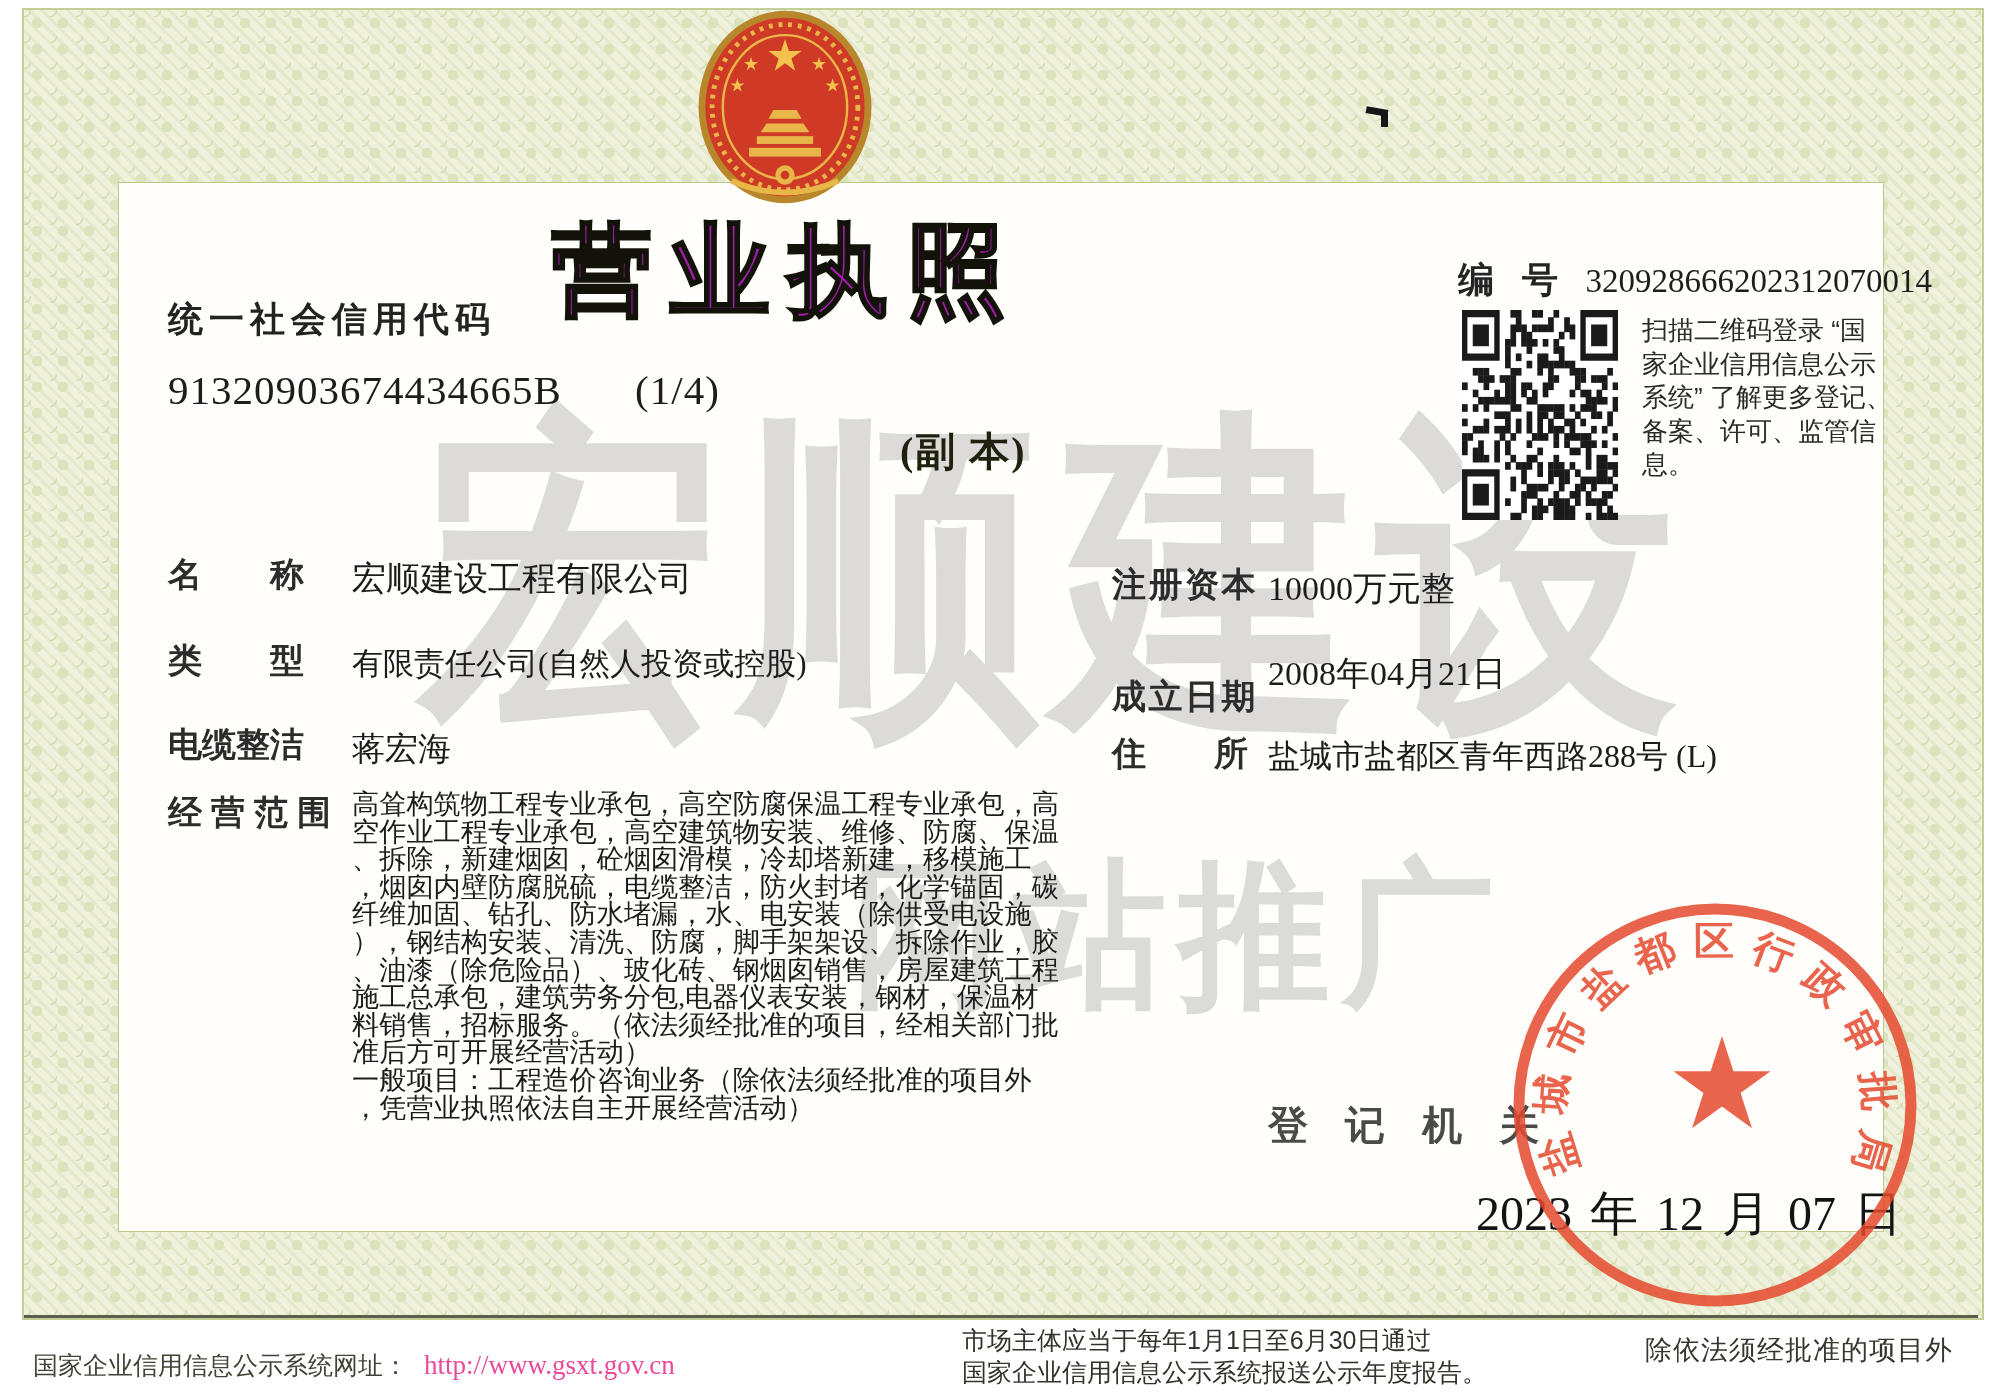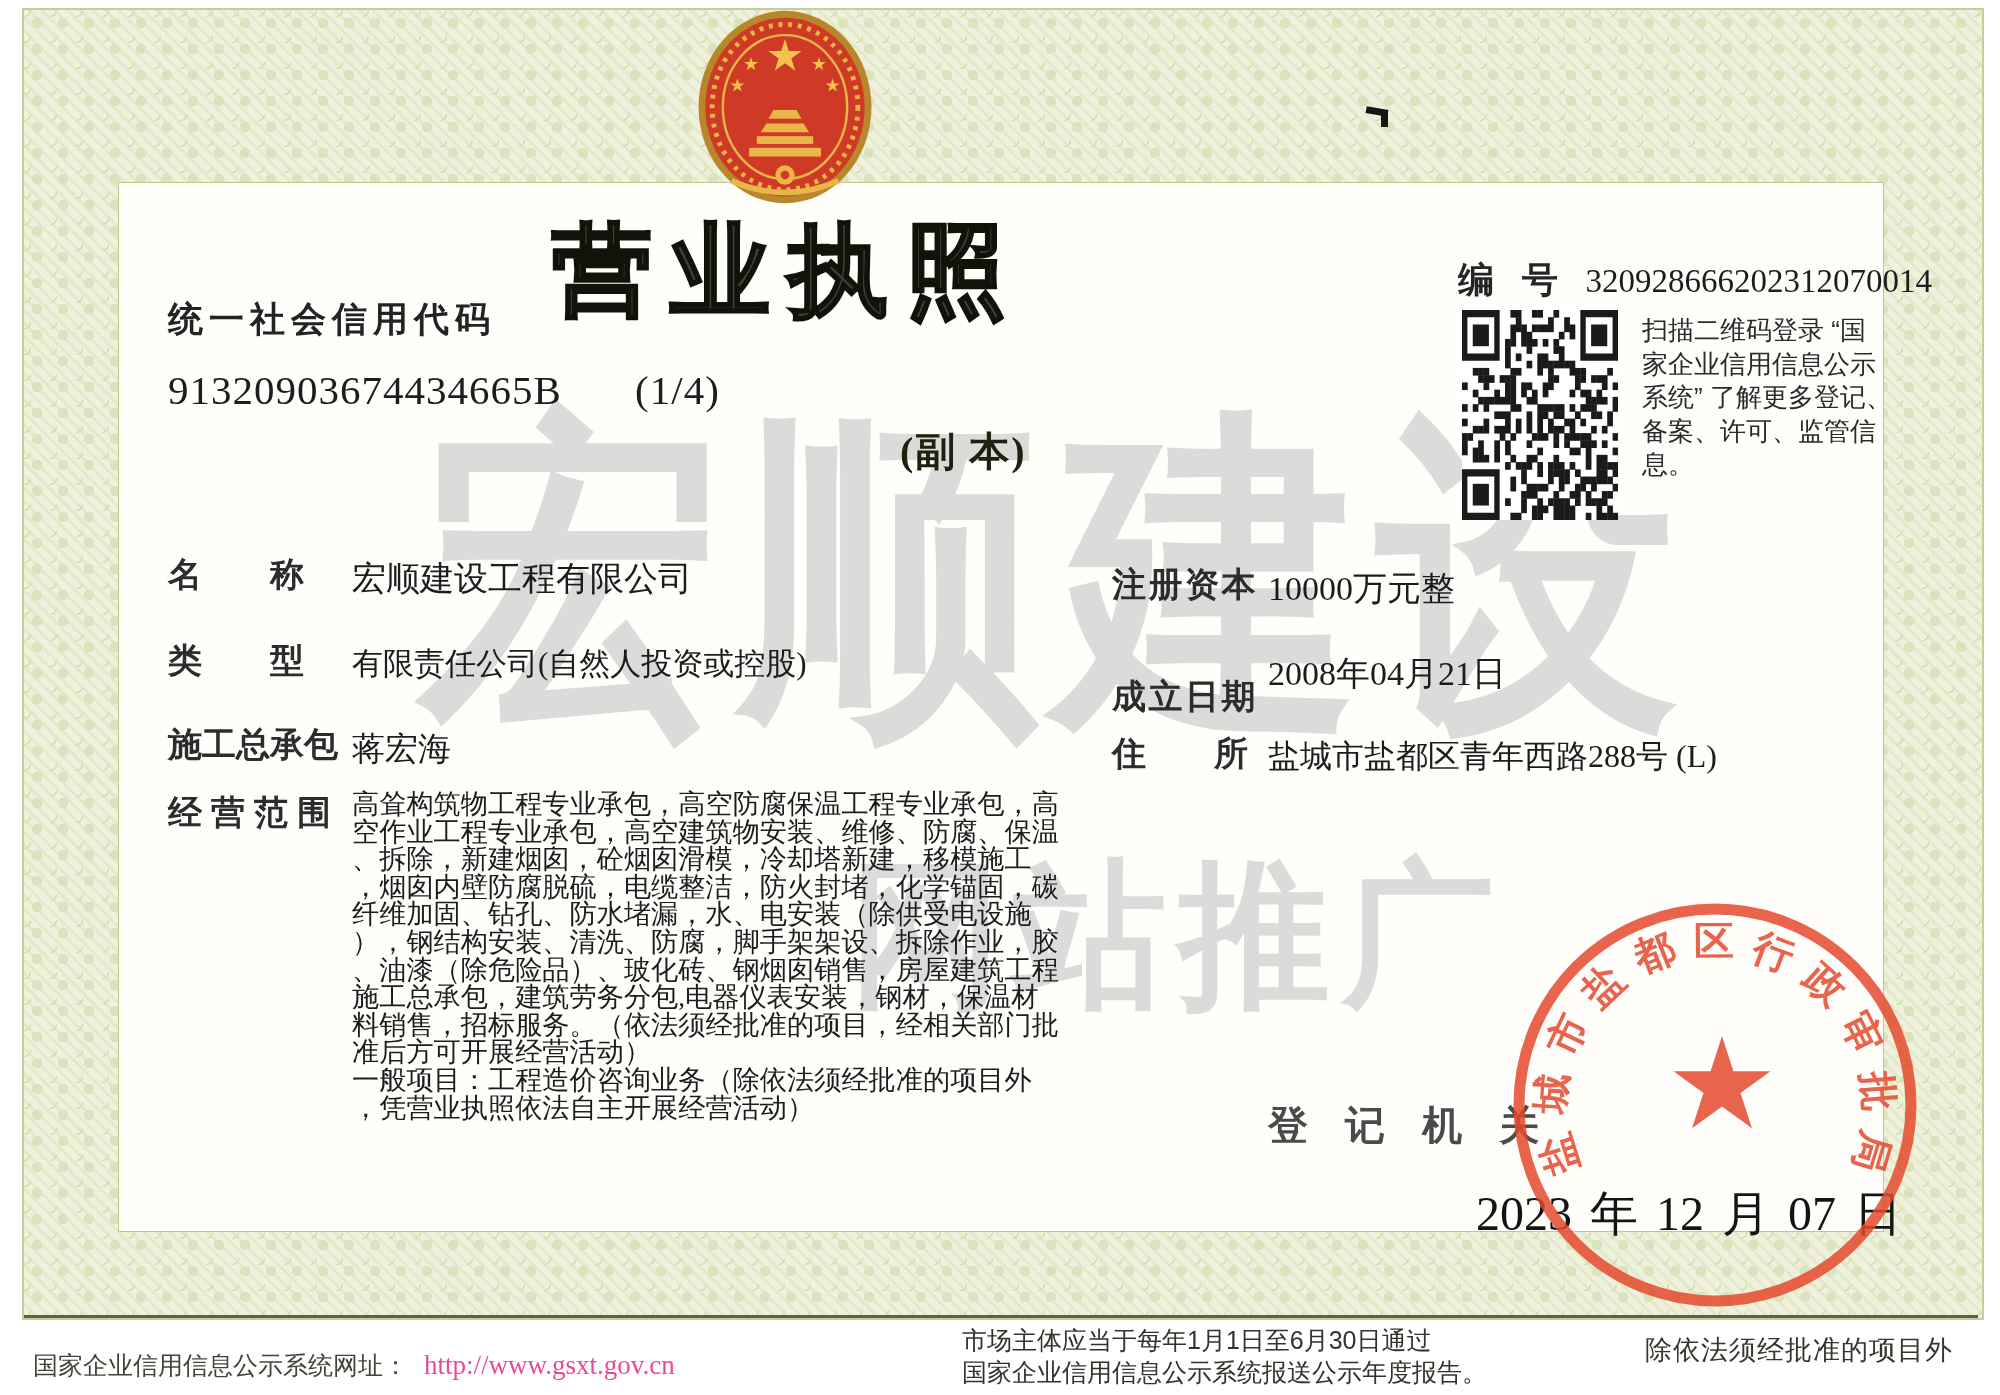--- a/index.html
+++ b/index.html
@@ -28,21 +28,21 @@
       opacity:.75;transform:scale(1,1.05);transform-origin:0 0;}
 
   
   .emblem{position:absolute;left:692px;top:6px;width:186px;height:204px;z-index:3;}
   .credit-label{position:absolute;left:168px;top:296px;z-index:2;font-size:35px;font-weight:bold;
       letter-spacing:6px;color:#232323;}
   .credit-row{position:absolute;left:168px;top:366px;z-index:2;font-size:41px;
       font-family:"Liberation Serif",serif;color:#1d1d1d;letter-spacing:1px;}
   .credit-row .page-no{margin-left:62px;}
   .title{position:absolute;left:552px;top:216px;z-index:2;font-size:100px;line-height:1.08;
-      font-weight:900;letter-spacing:18px;color:#404040;-webkit-text-stroke:2.5px #121208;}
+      font-weight:900;letter-spacing:18px;color:#a21caf;-webkit-text-stroke:2.5px #121208;}
   .subtitle{position:absolute;left:900px;top:424px;z-index:2;font-size:40px;font-weight:600;
       color:#20200e;font-family:"Liberation Serif",serif;letter-spacing:2px;}
   .serial{position:absolute;left:1458px;top:256px;z-index:2;white-space:nowrap;}
   .serial .s-label{font-size:36px;font-weight:bold;color:#242424;letter-spacing:9px;}
   .serial .s-num{font-size:33px;font-family:"Liberation Serif",serif;color:#1d1d1d;margin-left:14px;}
 
   
   .qr{position:absolute;left:1462px;top:310px;width:156px;height:210px;z-index:2;background:#fff;}
   .qr svg{display:block;width:100%;height:100%;}
   .qr-caption{position:absolute;left:1642px;top:314px;width:272px;z-index:2;font-size:26px;
@@ -444,21 +444,21 @@
   </div>
   <div class="qr-caption">扫描二维码登录 “国
 家企业信用信息公示
 系统” 了解更多登记、
 备案、许可、监管信息。</div>
 
   <div class="flabel lbl-name">名　　称</div>
   <div class="fval  val-name">宏顺建设工程有限公司</div>
   <div class="flabel lbl-type">类　　型</div>
   <div class="fval  val-type">有限责任公司(自然人投资或控股)</div>
-  <div class="flabel lbl-rep">施工总承包</div>
+  <div class="flabel lbl-rep">电缆整洁</div>
   <div class="fval  val-rep">蒋宏海</div>
   <div class="flabel lbl-scope">经营范围</div>
   <div class="fval  val-scope">高耸构筑物工程专业承包，高空防腐保温工程专业承包，高
 空作业工程专业承包，高空建筑物安装、维修、防腐、保温
 、拆除，新建烟囱，砼烟囱滑模，冷却塔新建，移模施工
 ，烟囱内壁防腐脱硫，电缆整洁，防火封堵，化学锚固，碳
 纤维加固、钻孔、防水堵漏，水、电安装（除供受电设施
 ），钢结构安装、清洗、防腐，脚手架架设、拆除作业，胶
 、油漆（除危险品）、玻化砖、钢烟囱销售，房屋建筑工程
 施工总承包，建筑劳务分包,电器仪表安装，钢材，保温材

